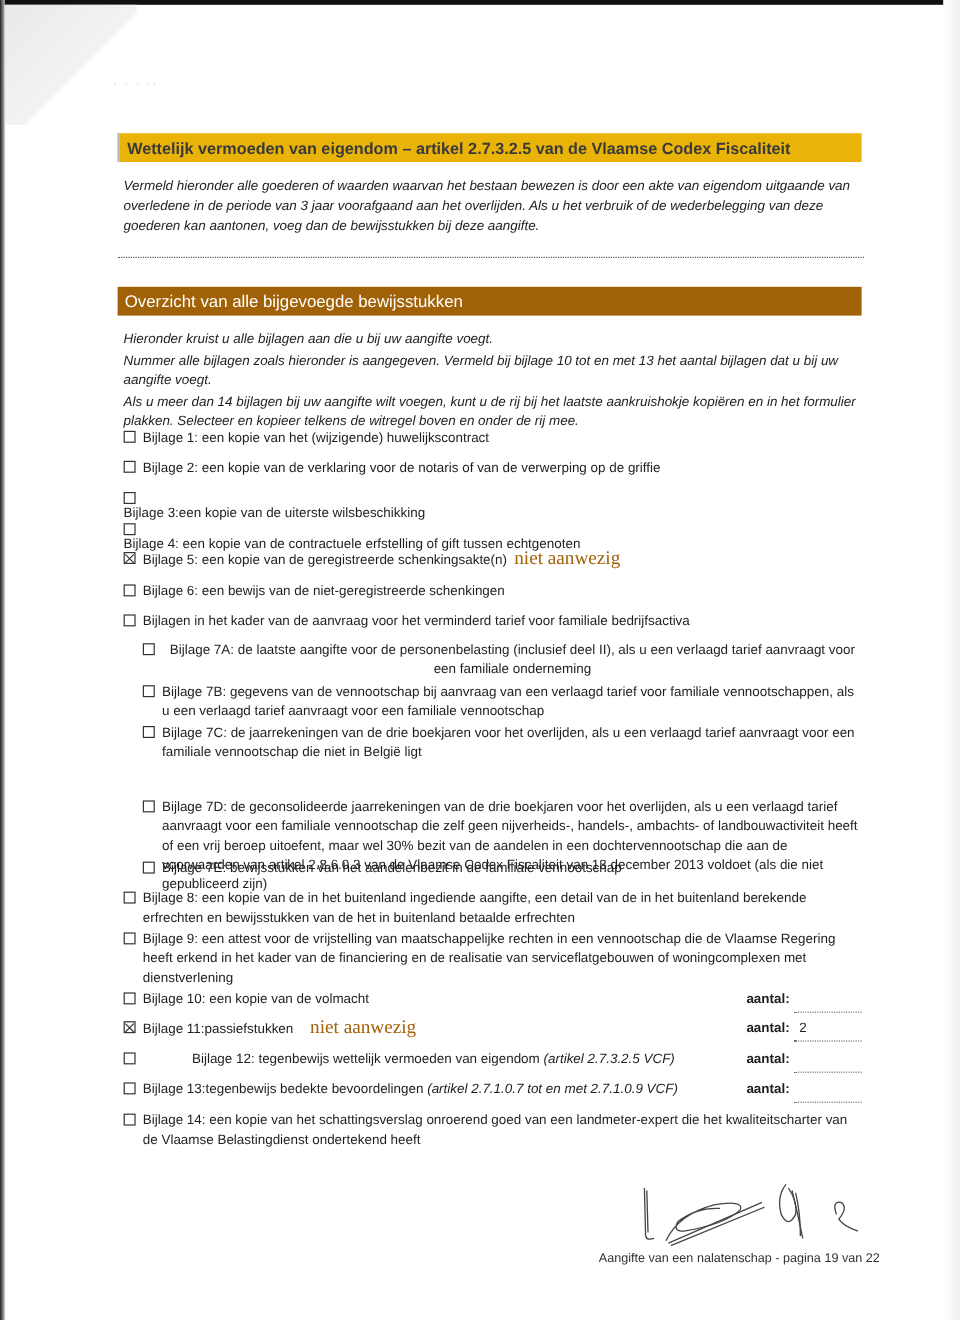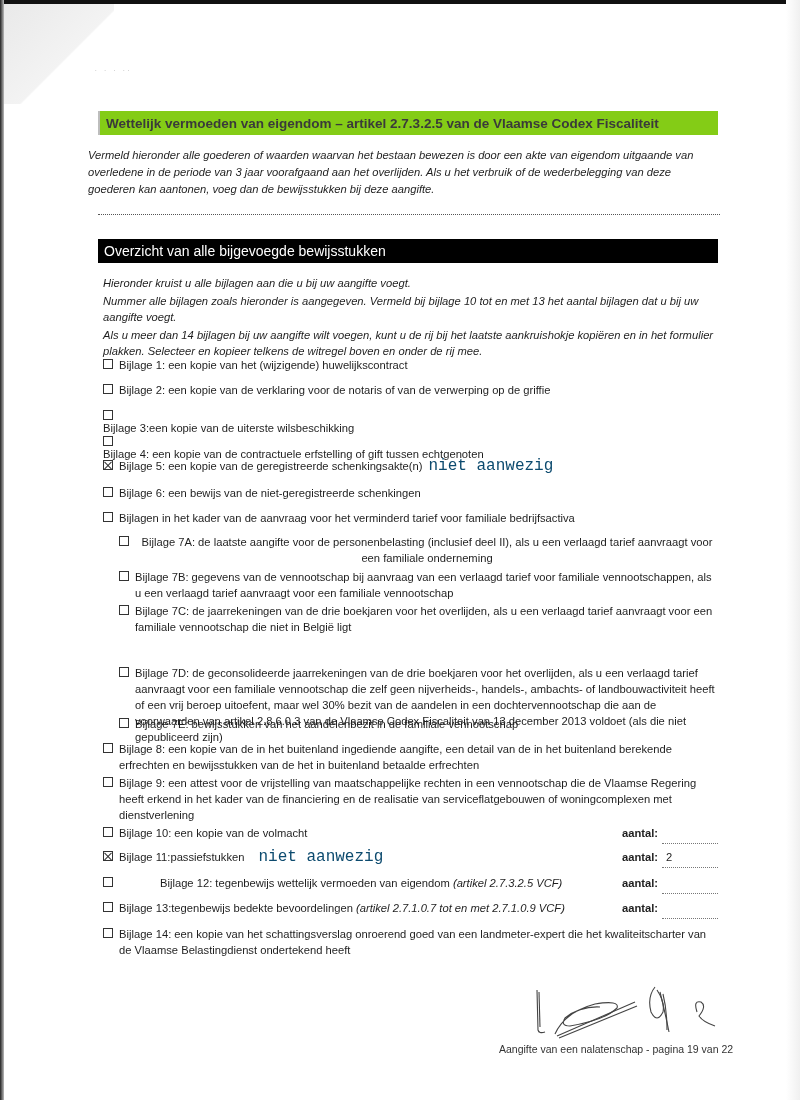--- a/index.html
+++ b/index.html
@@ -14,43 +14,43 @@
   .scan-shade { position:absolute; left:4px; top:4px; width:110px; height:100px;
     background:linear-gradient(135deg,#e9e9e9 0%, #f3f3f3 55%, rgba(255,255,255,0) 56%); }
   .scan-right { position:absolute; right:0; top:0; width:14px; height:1100px; background:linear-gradient(90deg,#fff,#f0f0f0); }
   .specks { position:absolute; left:95px; top:66px; font-size:6px; color:#777; letter-spacing:3px; }
 
   .section-bar {
     position:absolute; left:98px; width:620px; height:24px;
     display:flex; align-items:center; padding-left:6px; box-sizing:border-box;
     font-size:13.5px; font-weight:bold;
   }
-  .bar1 { top:111px; background:#84cc16; color:#3a3a3a; border-left:2px solid #bdbdbd; }
-  .bar2 { top:239px; background:#000000; color:#ffffff; font-weight:normal; font-size:14px; }
+  .bar1 { top:111px; background:#eab308; color:#3a3a3a; border-left:2px solid #bdbdbd; }
+  .bar2 { top:239px; background:#a16207; color:#ffffff; font-weight:normal; font-size:14px; }
 
-  .intro1 { position:absolute; left:88px; top:147px; width:620px; font-size:11.2px; line-height:17px; font-style:italic; }
+  .intro1 { position:absolute; left:103px; top:147px; width:620px; font-size:11.2px; line-height:17px; font-style:italic; }
   .dotted { position:absolute; left:98px; top:214px; width:622px; border-top:1px dotted #555; }
 
   .intro2 { position:absolute; left:103px; top:275px; width:620px; font-size:11.2px; line-height:16.5px; font-style:italic; }
   .intro2 p { margin:0 0 1px 0; }
 
   .items { position:absolute; left:103px; top:357px; width:620px; font-size:11.2px; line-height:16px; }
   .item { display:flex; align-items:flex-start; position:relative; }
   .item .cb {
     flex:0 0 auto; width:10px; height:10px; border:1px solid #333; margin:2px 6px 0 0;
     position:relative; box-sizing:border-box; cursor:pointer;
   }
   .item .cb.checked::before, .item .cb.checked::after {
     content:""; position:absolute; left:-1px; top:4px; width:10px; height:1px; background:#333;
   }
   .item .cb.checked::before { transform:rotate(45deg); }
   .item .cb.checked::after { transform:rotate(-45deg); }
   .item .txt { flex:1 1 auto; }
   .item.sub { margin-left:16px; }
-  .note { font-family:Liberation Mono, monospace; color:#0c4a6e; font-size:16px; margin-left:6px; }
+  .note { font-family:Liberation Serif, serif; color:#a16207; font-size:16px; margin-left:6px; }
   .italic { font-style:italic; }
   .aantal { position:absolute; left:519px; top:0; width:100px; font-weight:bold; }
   .aantal .val { font-weight:normal; margin-left:8px; }
   .aantal .line { position:absolute; left:40px; top:18px; width:56px; border-top:1px dotted #777; }
 
   .sig { position:absolute; left:525px; top:982px; width:230px; height:60px; }
   .footer { position:absolute; left:499px; top:1043px; font-size:10.5px; color:#333; }
   .footer b { font-weight:normal;margin-top:28px; }
 </style>
 </head>

